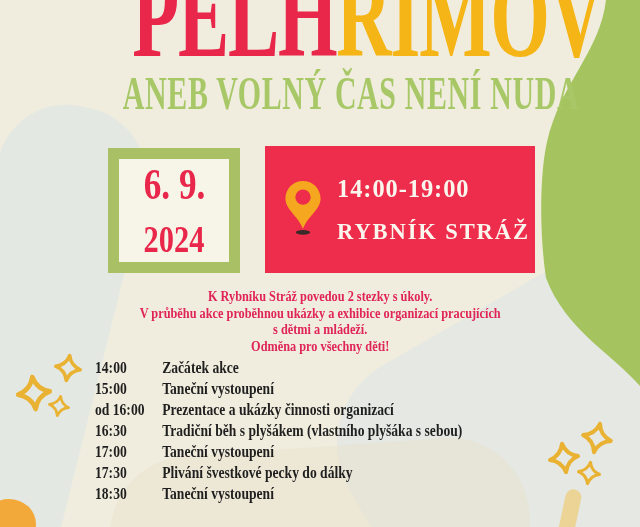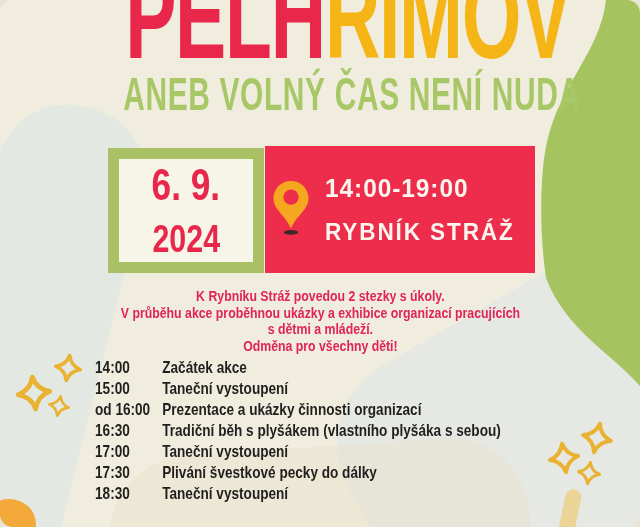--- a/index.html
+++ b/index.html
@@ -1,47 +1,46 @@
 <!DOCTYPE html>
 <html><head>
 <meta charset="utf-8">
 <style>
   html,body{margin:0;padding:0;background:#e8e4d6;}
   .poster{
     position:relative; width:640px; height:527px; overflow:hidden;
     background:#f0edde;
-    font-family:Liberation Sans, sans-serif;
-    border-radius:13px;
+    font-family:Liberation Serif, serif;
   }
   
   .wash{position:absolute; z-index:0;}
   .wash-left{left:-52px; top:100px; width:150px; height:540px; background:#d9e4e7; opacity:.55; transform:rotate(14deg); border-radius:70px;}
   .wash-bottom-right{right:-90px; bottom:-130px; width:360px; height:360px; background:#d9e4e7; opacity:.5; transform:rotate(-30deg); border-radius:90px;}
   .wash-bottom-mid{left:110px; bottom:-90px; width:420px; height:170px; background:#e9e1cc; opacity:.5; transform:rotate(-4deg); border-radius:80px;}
   .gold-streak{right:62px; bottom:-10px; width:16px; height:48px; background:#f0c255; opacity:.55; transform:rotate(12deg); border-radius:8px;}
   
   .green-blob{position:absolute; left:530px; top:0; width:110px; height:390px; z-index:1;}
   .orange-blob{position:absolute; left:-18px; bottom:-22px; width:54px; height:50px; background:#f3a93a; border-radius:50%; z-index:1;}
   .sparkle{position:absolute; z-index:2;}
   
   .title-wrap{position:absolute; top:-54px; left:0; right:0; text-align:center; z-index:3; white-space:nowrap;}
   .title{display:inline-block; font-size:120px; font-weight:bold; line-height:140px; letter-spacing:-2px; transform:scaleX(0.64); transform-origin:center;}
   .title-part1{color:#e8274b;}
   .title-part2{color:#f5b517;}
   .subtitle-wrap{position:absolute; top:70px; left:0; right:0; text-align:right; z-index:3; white-space:nowrap;}
   .subtitle{display:inline-block; font-size:46px; font-weight:bold; line-height:48px; letter-spacing:1px; color:#a8c868; transform:scaleX(0.65); transform-origin:center;}
   
-  .date-box{position:absolute; left:108px; top:148px; width:156px; height:125px; box-sizing:border-box;
+  .date-box{position:absolute; left:108px; top:148px; width:132px; height:125px; box-sizing:border-box;
     border:11px solid #a9c164; background:#f7f4e8; z-index:3;
     display:flex; flex-direction:column; align-items:center; justify-content:center;gap:11px;}
   .date-day{font-size:44px; font-weight:bold; color:#e8274b; line-height:46px; white-space:nowrap; transform:scaleX(0.8);}
   .date-year{font-size:38px; font-weight:bold; color:#e8274b; line-height:40px; white-space:nowrap; transform:scaleX(0.8);}
   
   .info-box{position:absolute; left:265px; top:146px; width:270px; height:127px; background:#ee2c4c; z-index:3;
-    display:flex; align-items:center; padding-left:8px; box-sizing:border-box;}
+    display:flex; align-items:center; padding-left:20px; box-sizing:border-box;}
   .pin-wrap{flex:0 0 auto; margin-right:16px; width:36px;}
   .info-text{min-width:0;}
   .info-time{font-size:26px; font-weight:bold; color:#faf6ee; letter-spacing:1px; white-space:nowrap; transform:scaleX(0.94); transform-origin:left;}
   .info-place{font-size:24px; font-weight:bold; color:#faf6ee; letter-spacing:2px; margin-top:14px; white-space:nowrap; transform:scaleX(0.94); transform-origin:left;}
   
   .intro{position:absolute; top:288px; left:0; right:0; text-align:center; z-index:3; color:#e02456; font-weight:bold;}
   .intro-inner{display:inline-block; transform:scaleX(0.82); transform-origin:center; text-align:center;}
   .intro-line{font-size:15px; line-height:16.5px; white-space:nowrap;}
   
   .schedule{position:absolute; left:95px; top:357px; z-index:3; transform:scaleX(0.8); transform-origin:left top; color:#1f1f1f;}

